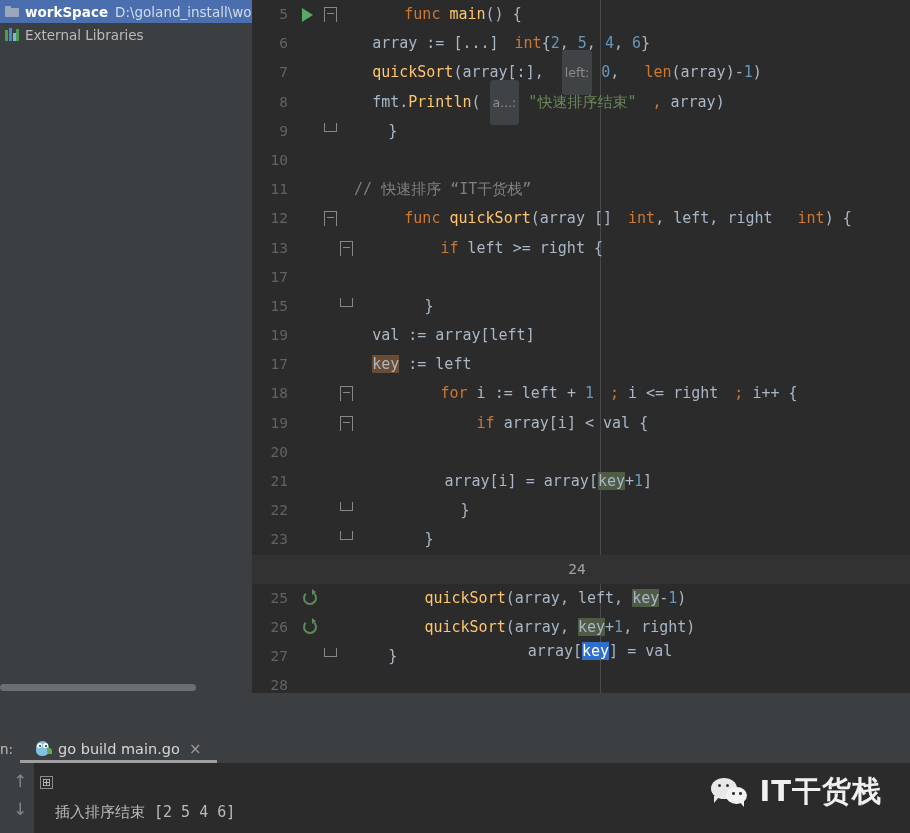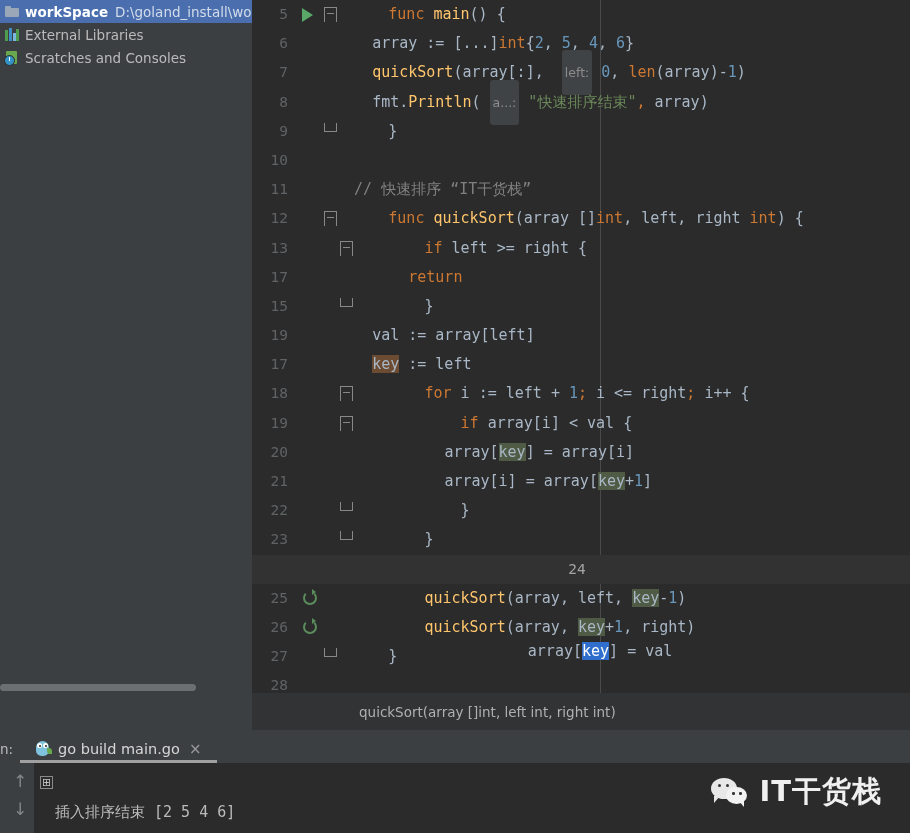--- a/index.html
+++ b/index.html
@@ -130,21 +130,21 @@
   }
 
   
   .guideline {
     position: absolute;
     left: 348px; top: 0; bottom: 0;
     width: 1px; background: #4a4a4a;
   }
 
   
-  .kw   { color: #cc7832; }
+  .kw   { color: #cc7832; margin-left: 16px; }
   .fn   { color: #ffc66d; }
   .num  { color: #6897bb; }
   .str  { color: #6a8759; }
   .cmt  { color: #808080; }
   .id   { color: #a9b7c6; }
   .punc { color: #a9b7c6; }
 
   
   .hl-write { background: #6b4b32; }
   .hl-read  { background: #4f5b45; }
@@ -359,28 +359,20 @@
     <div class="tree-row">
       <span class="ico ico-lib">
         <span class="b1"></span>
           <span class="b2"></span>
           <span class="b3"></span>
           <span class="b4"></span>
       </span>
       <span class="tlabel">External Libraries</span>
     </div>
 
-    <div class="tree-row">
-      <span class="ico ico-scr">
-        <span class="pad"></span>
-          <span class="clk"></span>
-          <span class="hand"></span>
-      </span>
-      <span class="tlabel">Scratches and Consoles</span>
-    </div>
 
     <div id="panel-scrollbar">
       <div class="thumb"></div>
     </div>
   </div>
 
   <div id="editor">
     <div id="code-area">
       <div class="guideline"></div>
 
@@ -451,21 +443,20 @@
           <span class="fold collapse" style="left:44px;">
             <span class="shape"></span><span class="bar"></span>
           </span>
         </span>
         <span class="codetext">    <span class="kw">if</span> <span class="id">left</span> <span class="punc">&gt;=</span> <span class="id">right</span> <span class="punc">{</span></span>
       </div>
 
       <div class="line">
         <span class="lnum">17</span>
         <span class="gutter"></span>
-        <span class="codetext">        <span class="kw">return</span></span>
       </div>
 
       <div class="line">
         <span class="lnum">15</span>
         <span class="gutter">
           <span class="fold" style="left:44px;top:2px;">
             <span class="shape" style="border:none;border-bottom:1px solid #888;border-left:1px solid #888;border-right:1px solid #888;height:9px;top:4px;"></span>
           </span>
         </span>
         <span class="codetext">    <span class="punc">}</span></span>
@@ -499,21 +490,20 @@
           <span class="fold collapse" style="left:44px;">
             <span class="shape"></span><span class="bar"></span>
           </span>
         </span>
         <span class="codetext">        <span class="kw">if</span> <span class="id">array</span><span class="punc">[</span><span class="id">i</span><span class="punc">]</span> <span class="punc">&lt;</span> <span class="id">val</span> <span class="punc">{</span></span>
       </div>
 
       <div class="line">
         <span class="lnum">20</span>
         <span class="gutter"></span>
-        <span class="codetext">            <span class="id">array</span><span class="punc">[</span><span class="id hl-read">key</span><span class="punc">] =</span> <span class="id">array</span><span class="punc">[</span><span class="id">i</span><span class="punc">]</span></span>
       </div>
 
       <div class="line">
         <span class="lnum">21</span>
         <span class="gutter"></span>
         <span class="codetext">            <span class="id">array</span><span class="punc">[</span><span class="id">i</span><span class="punc">] =</span> <span class="id">array</span><span class="punc">[</span><span class="id hl-read">key</span><span class="punc">+</span><span class="num">1</span><span class="punc">]</span></span>
       </div>
 
       <div class="line">
         <span class="lnum">22</span>
@@ -568,23 +558,20 @@
       </div>
 
       <div class="line">
         <span class="lnum">28</span>
         <span class="gutter"></span>
         <span class="codetext"> </span>
       </div>
     </div>
   </div>
 
-  <div id="breadcrumb">
-    <span>quickSort(array []int, left int, right int)</span>
-  </div>
 
   <div id="status-strip"></div>
 
   <div id="run-window">
 
     <div id="run-tab-bar">
       <span id="run-label">n:</span>
       <span id="run-tab">
         <span class="gopher">
           <span class="body"></span>

